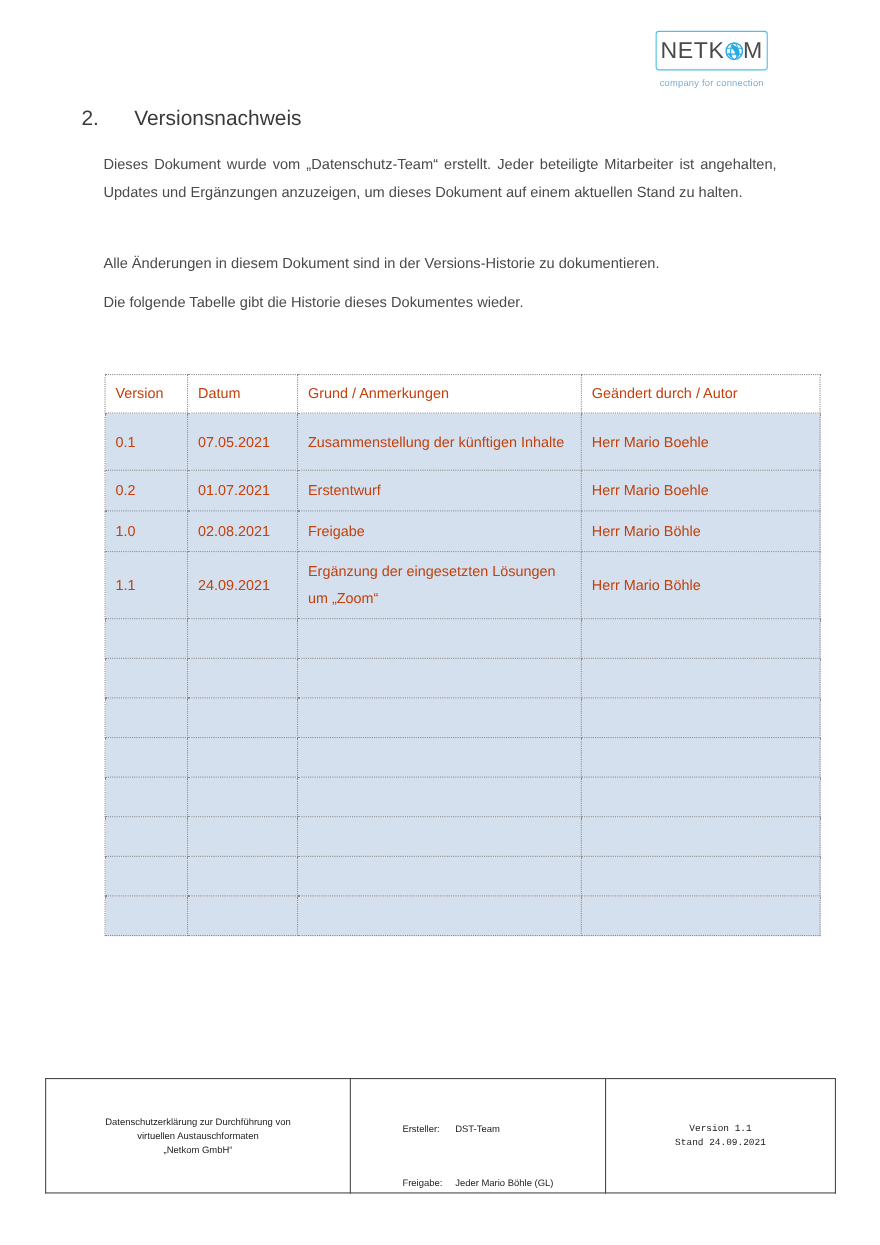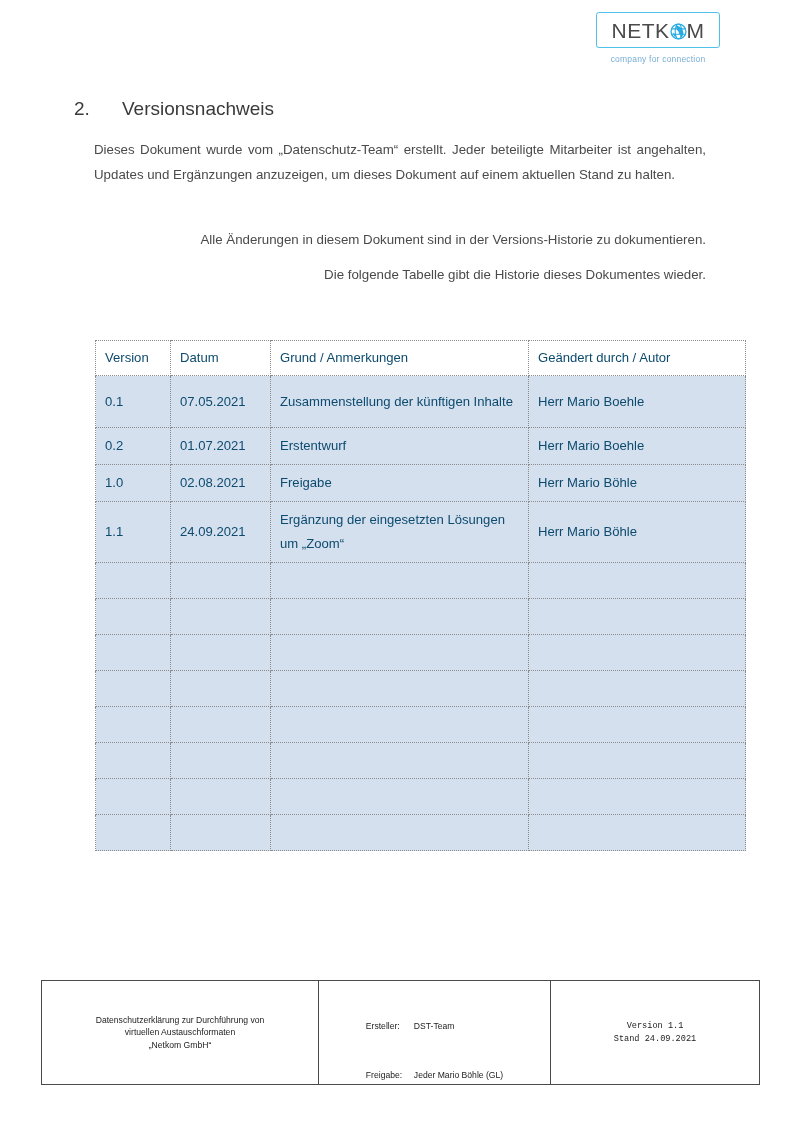--- a/index.html
+++ b/index.html
@@ -11,22 +11,22 @@
     width: 800px; height: 1132px;
     position: relative;
     font-family: "Liberation Sans", sans-serif;
     color: #3f3f3f;
     overflow: hidden;
   }
 
   
   .logo-wrap {
     position: absolute;
-    top: 12px; left: 596px;
-    width: 124px;
+    top: 28px; left: 596px;
+    width: 102px;
   }
   .logo-box {
     border: 1px solid #4fc0e8;
     border-radius: 3px;
     height: 36px;
     display: flex;
     align-items: center;
     justify-content: center;
     background: #ffffff;
   }
@@ -66,36 +66,35 @@
   .heading .num { width: 48px; display: inline-block; }
 
   
   .para {
     position: absolute;
     left: 94px;
     width: 612px;
     font-size: 13.3px;
     line-height: 25px;
     color: #4a4a4a;
-    text-align: right;
   }
   .para.justify { text-align: justify; }
   #p1 { top: 137px; }
   #p2 { top: 227px; }
   #p3 { top: 262px; }
 
   
   .vtable {
     position: absolute;
     left: 95px;
     top: 340px;
     width: 650px;
     border-collapse: collapse;
     font-size: 13.1px;
-    color: #0c4a6e;
+    color: #c2410c;
     table-layout: fixed;
   }
   .vtable td, .vtable th {
     border: 1px dotted #8b8b8b;
     padding: 6px 8px 6px 9px;
     vertical-align: middle;
     font-weight: normal;
     text-align: left;
     line-height: 24px;
   }

